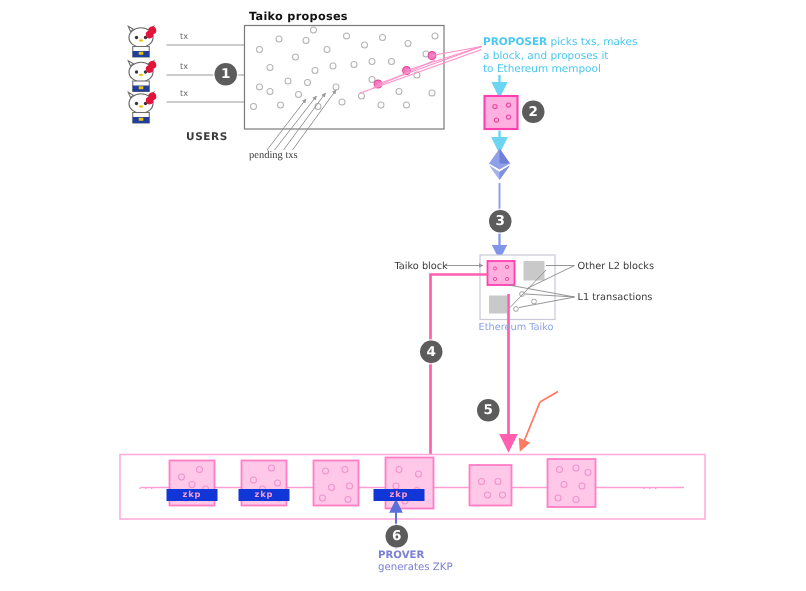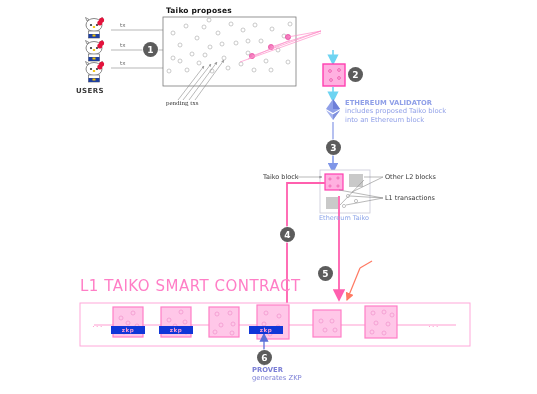--- a/index.html
+++ b/index.html
@@ -5,21 +5,21 @@
   html,body{margin:0;padding:0;background:#ffffff;}
   body{width:537px;height:394px;position:relative;overflow:hidden;
        font-family:"DejaVu Sans","Liberation Sans",sans-serif;}
   #stage{position:absolute;left:0;top:0;width:537px;height:394px;}
   .abs{position:absolute;}
   svg{display:block;}
   .t{position:absolute;white-space:nowrap;line-height:1.25;}
   .lbl-bold{font-weight:bold;}
   .sec-title{font-size:15px;letter-spacing:.5px;color:#ff7ec6;font-weight:normal;}
   .tiny{font-size:5.5px;color:#6b6b6b;}
-  .users-cap{font-size:7px;color:#3a3a3a;letter-spacing:.4px;font-weight:bold;}
+  .users-cap{font-size:7px;color:#3a3a3a;letter-spacing:.4px;font-weight:bold;margin-left:48px;}
   .mempool-cap{font-size:7.5px;color:#111;font-weight:bold;letter-spacing:.2px;}
   .pending-cap{font-size:7px;color:#3a3a3a;font-family:Liberation Serif, serif;}
   .blk-cap{font-size:6.5px;color:#3a3a3a;}
   .eth-cap{font-size:6.5px;color:#8ba3e8;}
   .txt-cyan{color:#4bc8f0;font-size:7px;}
   .txt-blue{color:#8f9fe8;font-size:6.8px;}
   .txt-pink{color:#ff5fae;font-size:6.8px;}
   .txt-red{color:#ff8a7a;font-size:6.8px;}
   .txt-prover{color:#7b7fd6;font-size:6.8px;}
   .dots-el{font-size:9px;color:#ff9ed2;letter-spacing:1px;}
@@ -284,35 +284,34 @@
   </svg>
 
   <div class="t tiny" style="left:120px;top:22px">tx</div>
   <div class="t tiny" style="left:120px;top:42px">tx</div>
   <div class="t tiny" style="left:120px;top:60px">tx</div>
 
   <div class="t users-cap" style="left:76px;top:87px">USERS</div>
   <div class="t mempool-cap" style="left:166px;top:6px">Taiko proposes</div>
   <div class="t pending-cap" style="left:166px;top:99px">pending txs</div>
 
-
-  <div class="t txt-blue" style="left:345px;top:99px">
-    <span class="lbl-bold">ETHEREUM VALIDATOR</span><br>
-    <span>includes proposed Taiko block</span><br>
-    <span>into an Ethereum block</span>
+  <div class="t txt-cyan" style="left:322px;top:24px">
+    <span class="lbl-bold">PROPOSER</span><span> picks txs, makes</span><br>
+    <span>a block, and proposes it</span><br>
+    <span>to Ethereum mempool</span>
   </div>
+
 
   <div class="t blk-cap" style="left:263px;top:173px">Taiko block</div>
   <div class="t blk-cap" style="left:385px;top:173px">Other L2 blocks</div>
   <div class="t blk-cap" style="left:385px;top:194px">L1 transactions</div>
   <div class="t eth-cap" style="left:319px;top:214px">Ethereum Taiko</div>
 
 
 
-  <div class="t sec-title" style="left:80px;top:277px">L1 TAIKO SMART CONTRACT</div>
 
   <div class="t dots-el" style="left:92px;top:319px">...</div>
   <div class="t dots-el" style="left:428px;top:319px">...</div>
 
   <div class="zkp" style="left:111px;top:326px;width:34px">zkp</div>
   <div class="zkp" style="left:159px;top:326px;width:34px">zkp</div>
   <div class="zkp" style="left:249px;top:326px;width:34px">zkp</div>
 
   <div class="t txt-prover" style="left:252px;top:366px">
     <span class="lbl-bold">PROVER</span><br>

